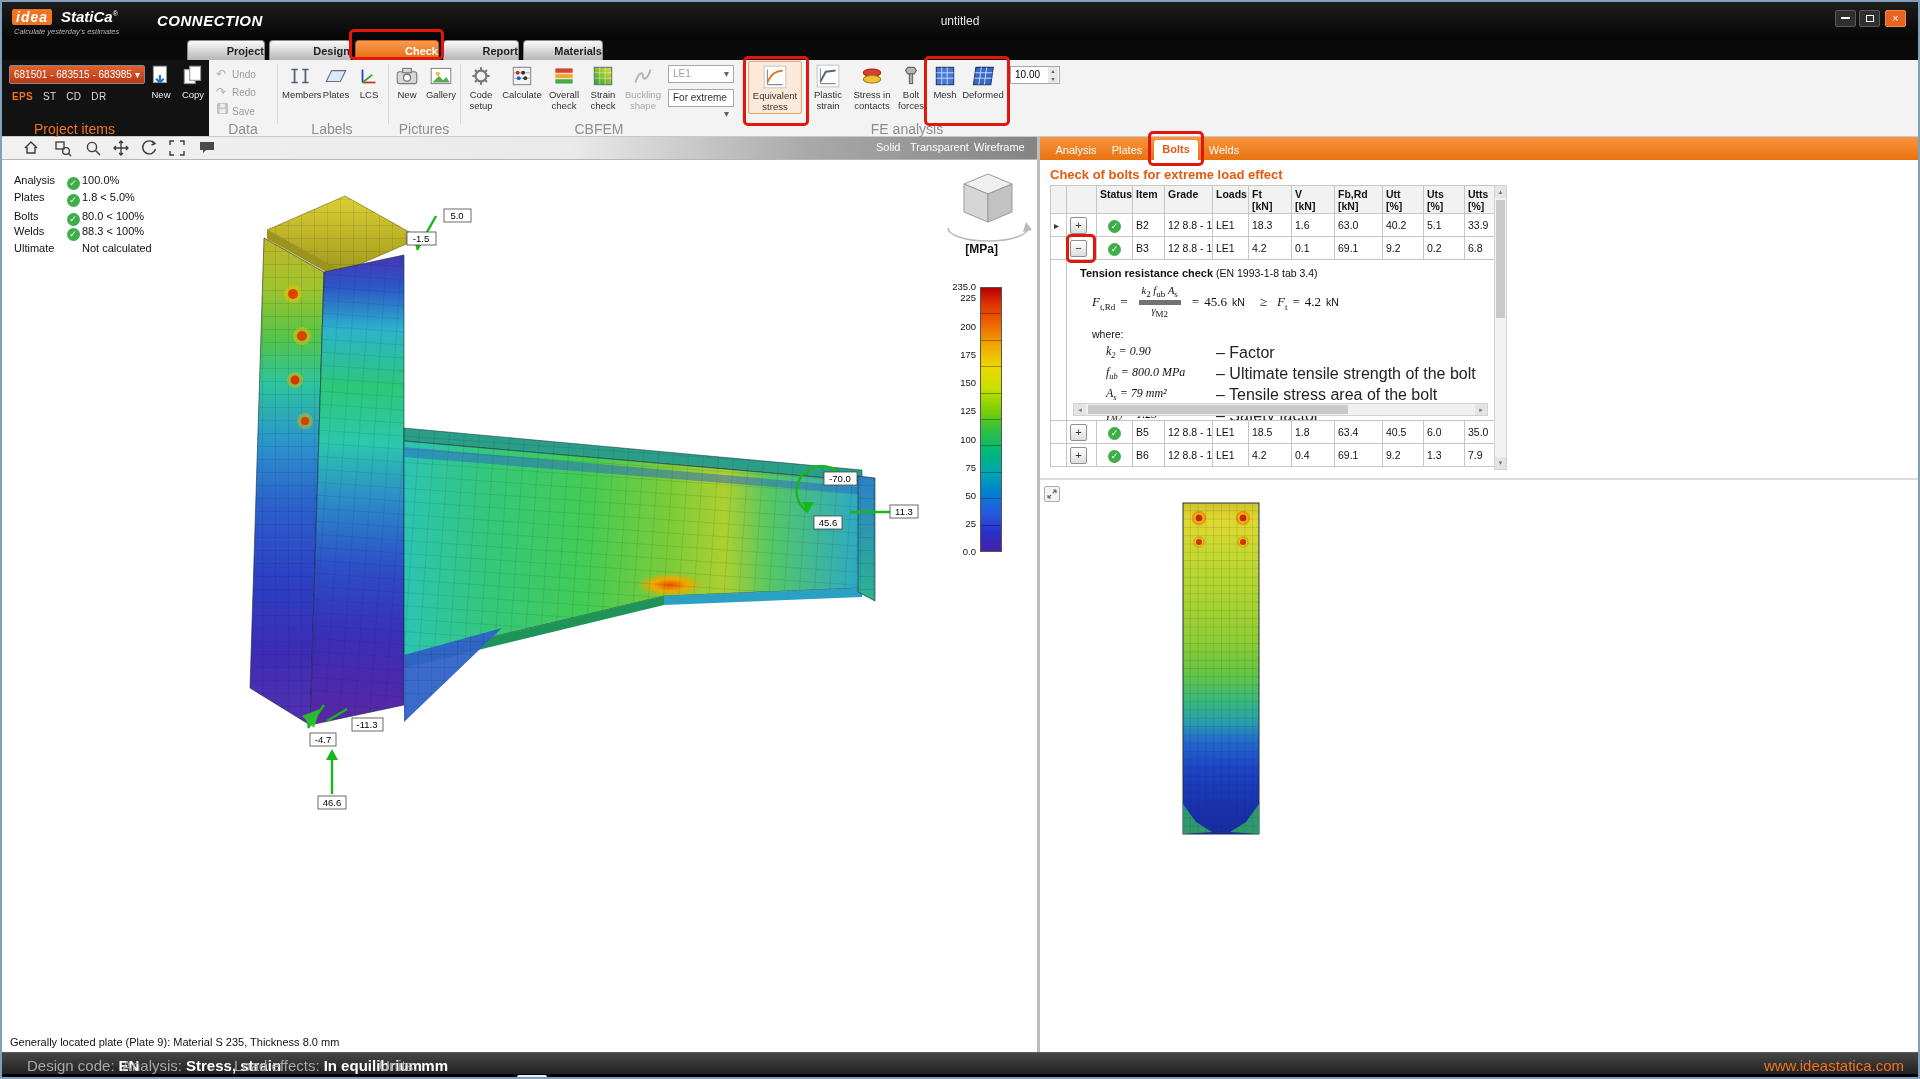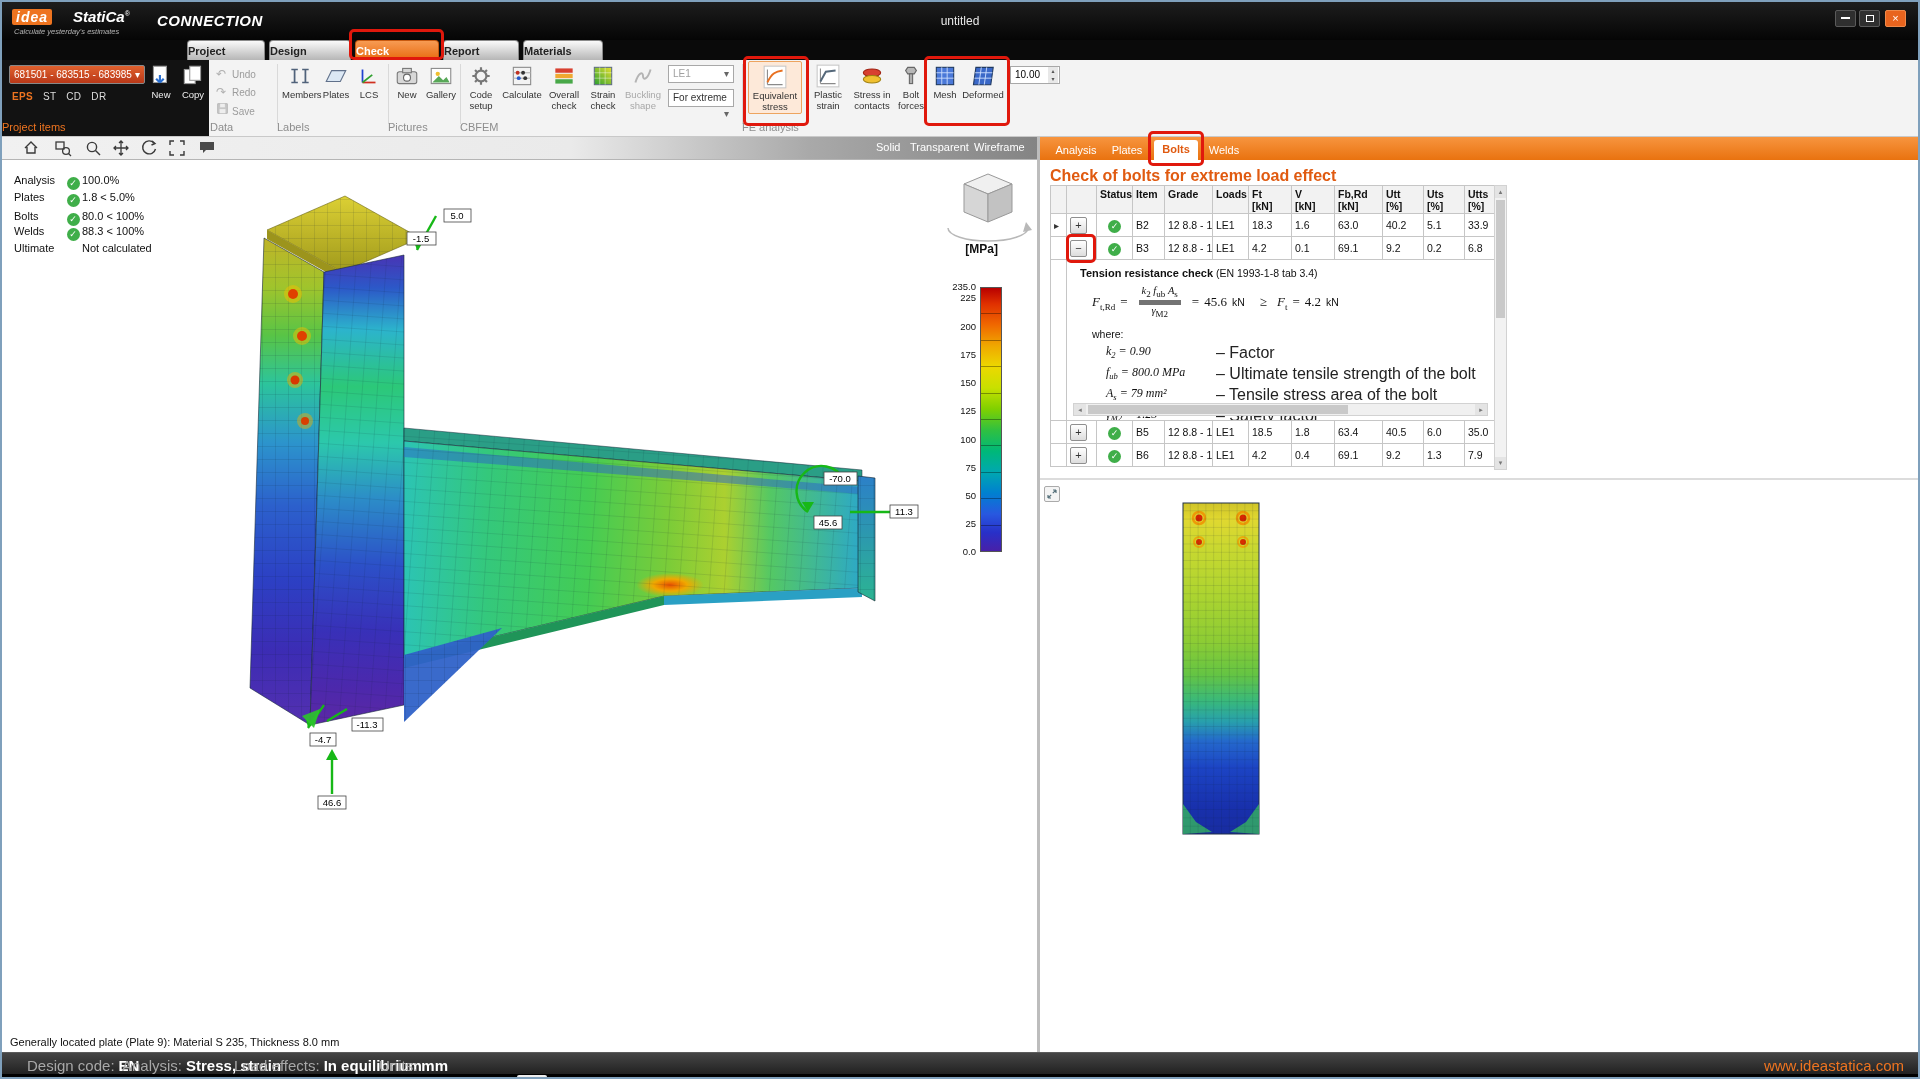--- a/index.html
+++ b/index.html
@@ -4,44 +4,44 @@
 <style>
   *{box-sizing:border-box}
   html,body{margin:0;padding:0;background:#222}
   body{font-family:"Liberation Sans",sans-serif;-webkit-font-smoothing:antialiased}
   .app{position:relative;width:1920px;height:1079px;background:#fff;overflow:hidden;border:2px solid #7fa0bc}
   .abs{position:absolute}
 
   
   .titlebar{left:0;top:0;width:100%;height:38px;background:linear-gradient(#1d1d1d,#050505);color:#fff}
   .logobox{background:#ee7420;color:#fff;font-weight:bold;font-style:italic;font-size:14px;padding:0 4px;border-radius:2px;letter-spacing:1px}
-  .logost{color:#fff;font-weight:bold;font-style:italic;font-size:15px;margin-left:21px}
+  .logost{color:#fff;font-weight:bold;font-style:italic;font-size:15px;margin-left:9px}
   .logoreg{font-size:7px;vertical-align:super}
   .tagline{position:absolute;left:12px;top:25px;font-size:7.5px;font-style:italic;color:#b5b5b5}
   .appname{position:absolute;left:155px;top:10px;font-size:15px;font-weight:bold;font-style:italic;letter-spacing:.5px}
   .doctitle{position:absolute;left:50%;top:12px;transform:translateX(-50%);font-size:12px;color:#e8e8e8}
   .winbtn{position:absolute;top:8px;width:21px;height:17px;background:#2f2f2f;border:1px solid #5a5a5a;border-radius:2px;color:#fff;text-align:center;line-height:15px;font-size:11px}
   .winbtn.close{background:#e8641e;border-color:#f08a4a}
   .glyph-min{display:inline-block;width:9px;height:2px;background:#fff;margin-bottom:3px}
   .glyph-max{display:inline-block;width:8px;height:7px;border:1.5px solid #fff;margin-top:3px}
 
   
   .tabrow{left:0;top:38px;width:100%;height:20px;background:#0a0a0a}
-  .rtab{position:absolute;top:0;height:20px;border-radius:4px 4px 0 0;text-align:left;font-size:11px;font-weight:bold;line-height:20px;color:#222;background:linear-gradient(#fafafa,#b6b6b6);border:1px solid #8a8a8a;border-bottom:none}
+  .rtab{position:absolute;top:0;height:20px;border-radius:4px 4px 0 0;text-align:right;font-size:11px;font-weight:bold;line-height:20px;color:#222;background:linear-gradient(#fafafa,#b6b6b6);border:1px solid #8a8a8a;border-bottom:none}
   .rtab.active{background:linear-gradient(#f79b53,#e86a0e);color:#fff;border-color:#c85a10}
 
   
   .ribbon{left:0;top:58px;width:100%;height:77px;background:#f3f3f3;border-bottom:1px solid #c9c9c9}
   .pzone{position:absolute;left:0;top:0;width:207px;height:76px;background:#121212}
   .psel{position:absolute;left:7px;top:5px;width:136px;height:19px;background:linear-gradient(#e0612e,#b93818);border:1px solid #888;border-radius:2px;color:#fff;font-size:10px;line-height:17px;padding:0 4px;white-space:nowrap}
   .psel .dd{float:right}
   .pmodes{position:absolute;left:10px;top:31px;font-size:10px;color:#ddd;letter-spacing:.3px}
   .pmodes span{margin-right:10px}
   .pmodes .on{color:#ee7420;font-weight:bold}
-  .glabel{position:absolute;top:61px;font-size:11px;color:#8d8d8d;}
+  .glabel{position:absolute;top:61px;font-size:14px;color:#8d8d8d;text-align:center}
   .glabel.orange{color:#ee7420}
   .rbtn{position:absolute;top:3px;text-align:center}
   .rbtn .ricon{width:26px;height:26px;margin:0 auto 1px}
   .ricon svg{width:100%;height:100%;display:block}
   .rlabel{font-size:9.5px;line-height:1.12;color:#333}
   .rbtn.dark .rlabel{color:#eee}
   .rbtn.disabled .rlabel{color:#a8a8a8}
   .rbtn.selected{background:#fde9d9;border:1px solid #eda45f;border-radius:2px;top:1px;padding:2px 1px 1px}
   .vsep{position:absolute;top:4px;height:60px;width:1px;background:#d9d9d9}
   .smallrow{position:absolute;left:214px;font-size:10px;color:#9c9c9c;height:16px;line-height:16px;white-space:nowrap}
@@ -71,21 +71,21 @@
   .scalebar{position:absolute;right:4px;top:45px;width:22px;height:265px;border:1px solid #555;
     background:linear-gradient(#b80000 0%,#e03000 6%,#f06800 14%,#f0a800 22%,#ecd800 30%,#c8e000 38%,#80d000 46%,#30c040 54%,#00b878 62%,#00a8b0 70%,#0080d0 78%,#2858e0 86%,#2830c8 93%,#4820a8 100%)}
   .scalebands{position:absolute;inset:0;background:repeating-linear-gradient(to bottom,transparent 0 25.4px,rgba(0,0,0,.35) 25.4px 26.4px)}
   .vpstatus{left:8px;top:1034px;font-size:11px;color:#111;white-space:nowrap}
 
   
   .rp{left:1038px;top:135px;width:882px;height:915px;background:#fff}
   .rpbar{position:absolute;left:0;top:0;width:100%;height:23px;background:linear-gradient(#f7953f,#e9720f)}
   .rtabb{position:absolute;top:4px;height:19px;line-height:19px;font-size:11px;color:#fff;text-align:center}
   .rtabb.active{background:#fff;color:#e05a10;font-weight:bold;border-radius:3px 3px 0 0;top:3px;height:20px}
-  .rptitle{position:absolute;left:10px;top:30px;font-size:16px;font-weight:bold;color:#e05a10}
+  .rptitle{position:absolute;left:10px;top:30px;font-size:13px;font-weight:bold;color:#e05a10}
   .gridwrap{position:absolute;left:10px;top:48px;width:444px}
   table.grid{border-collapse:collapse;table-layout:fixed;width:444px;font-size:10.5px;color:#111}
   .grid th,.grid td{border:1px solid #c6c6c6;padding:1px 3px;height:23px;overflow:hidden;white-space:nowrap;text-align:left;vertical-align:middle;font-weight:normal}
   .grid thead th{background:#f2f2f2;font-weight:bold;height:28px;vertical-align:top;padding-top:2px}
   .grid thead .h2{font-weight:bold}
   .pm{width:17px;height:17px;border:1px solid #8f8f8f;background:linear-gradient(#fff,#ddd);font-size:11px;line-height:13px;text-align:center;padding:0;border-radius:2px;color:#333}
   .rowptr{color:#333;font-size:10px}
   .detcell{padding:0;height:158px;vertical-align:top;background:#fff}
   .det{position:relative;height:158px;padding:6px 6px 0 10px;font-size:10.5px}
   .dtitle{margin-bottom:6px}

